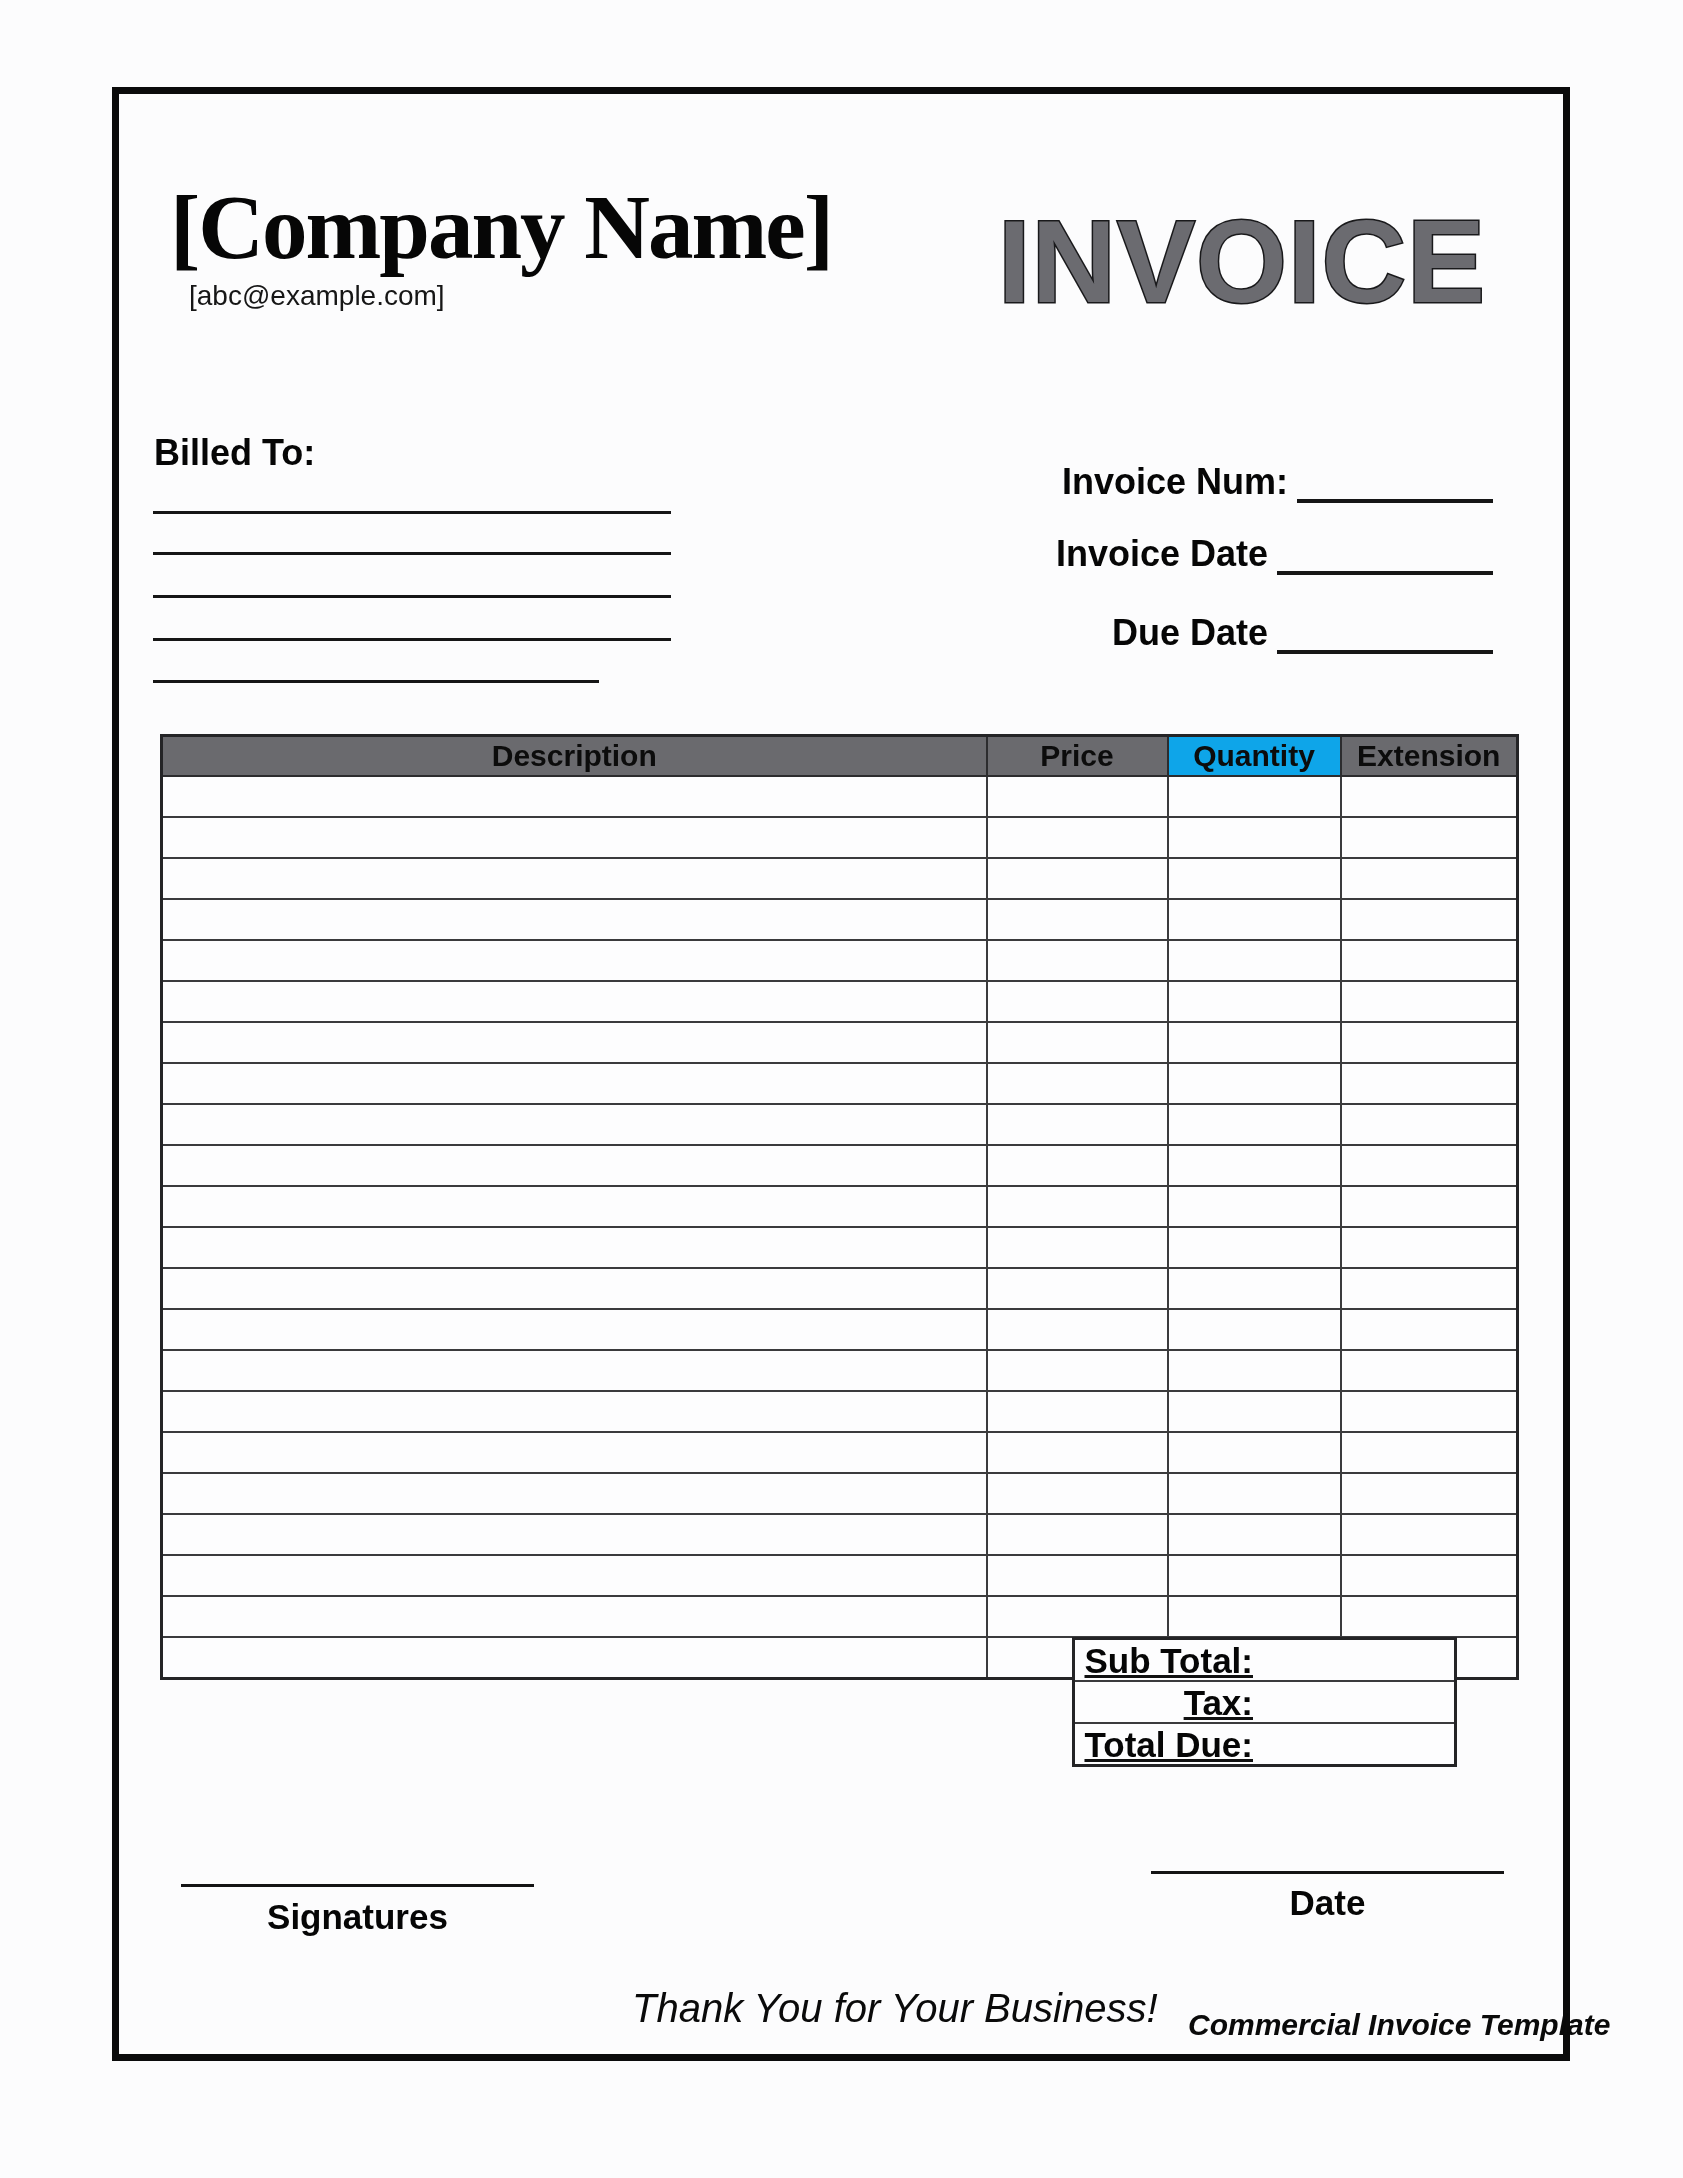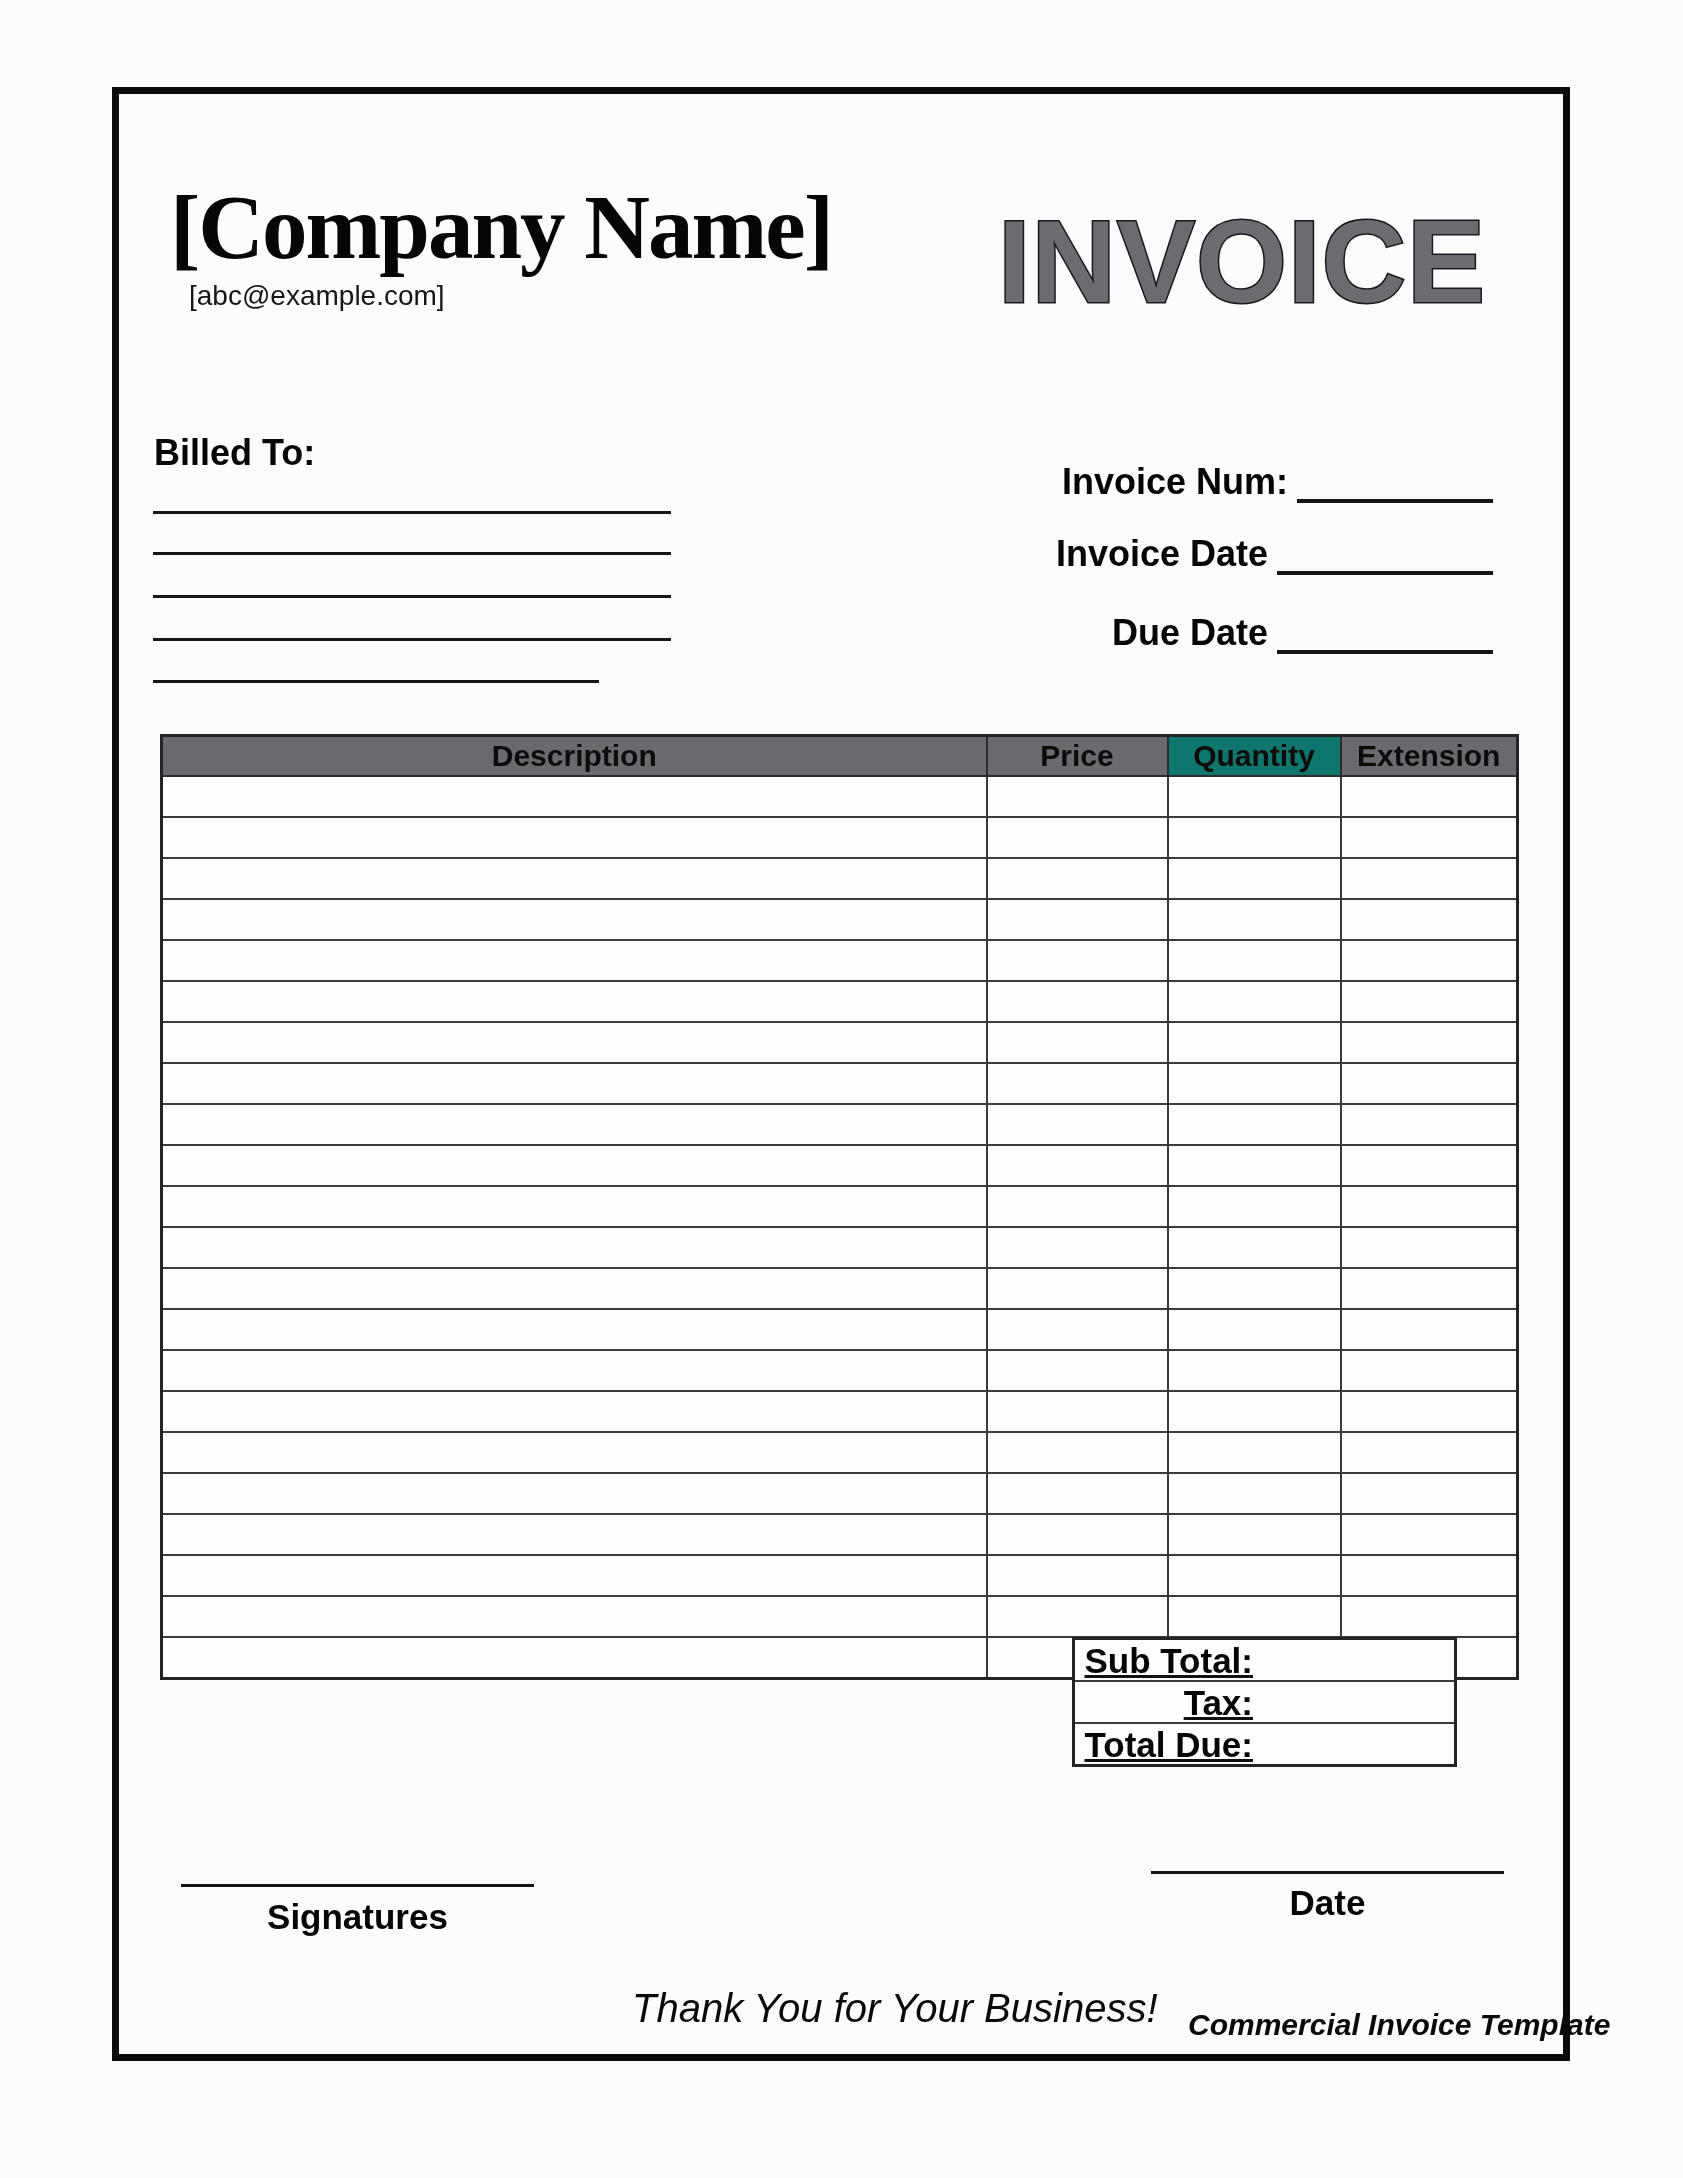--- a/index.html
+++ b/index.html
@@ -92,21 +92,21 @@
     <colgroup id="items-colgroup">
         <col style="width: 825px;">
         <col style="width: 181px;">
         <col style="width: 173px;">
         <col style="width: 177px;">
       </colgroup>
     <thead>
         <tr id="items-head-row">
           <th style="background: rgb(106, 106, 110);">Description</th>
           <th style="background: rgb(106, 106, 110);">Price</th>
-          <th style="background: #0f766e;">Quantity</th>
+          <th style="background: #0ea5e9;">Quantity</th>
           <th style="background: rgb(106, 106, 110);">Extension</th>
         </tr>
       </thead>
     <tbody id="items-body">
         <tr>
           <td></td>
           <td></td>
           <td></td>
           <td></td>
         </tr>

